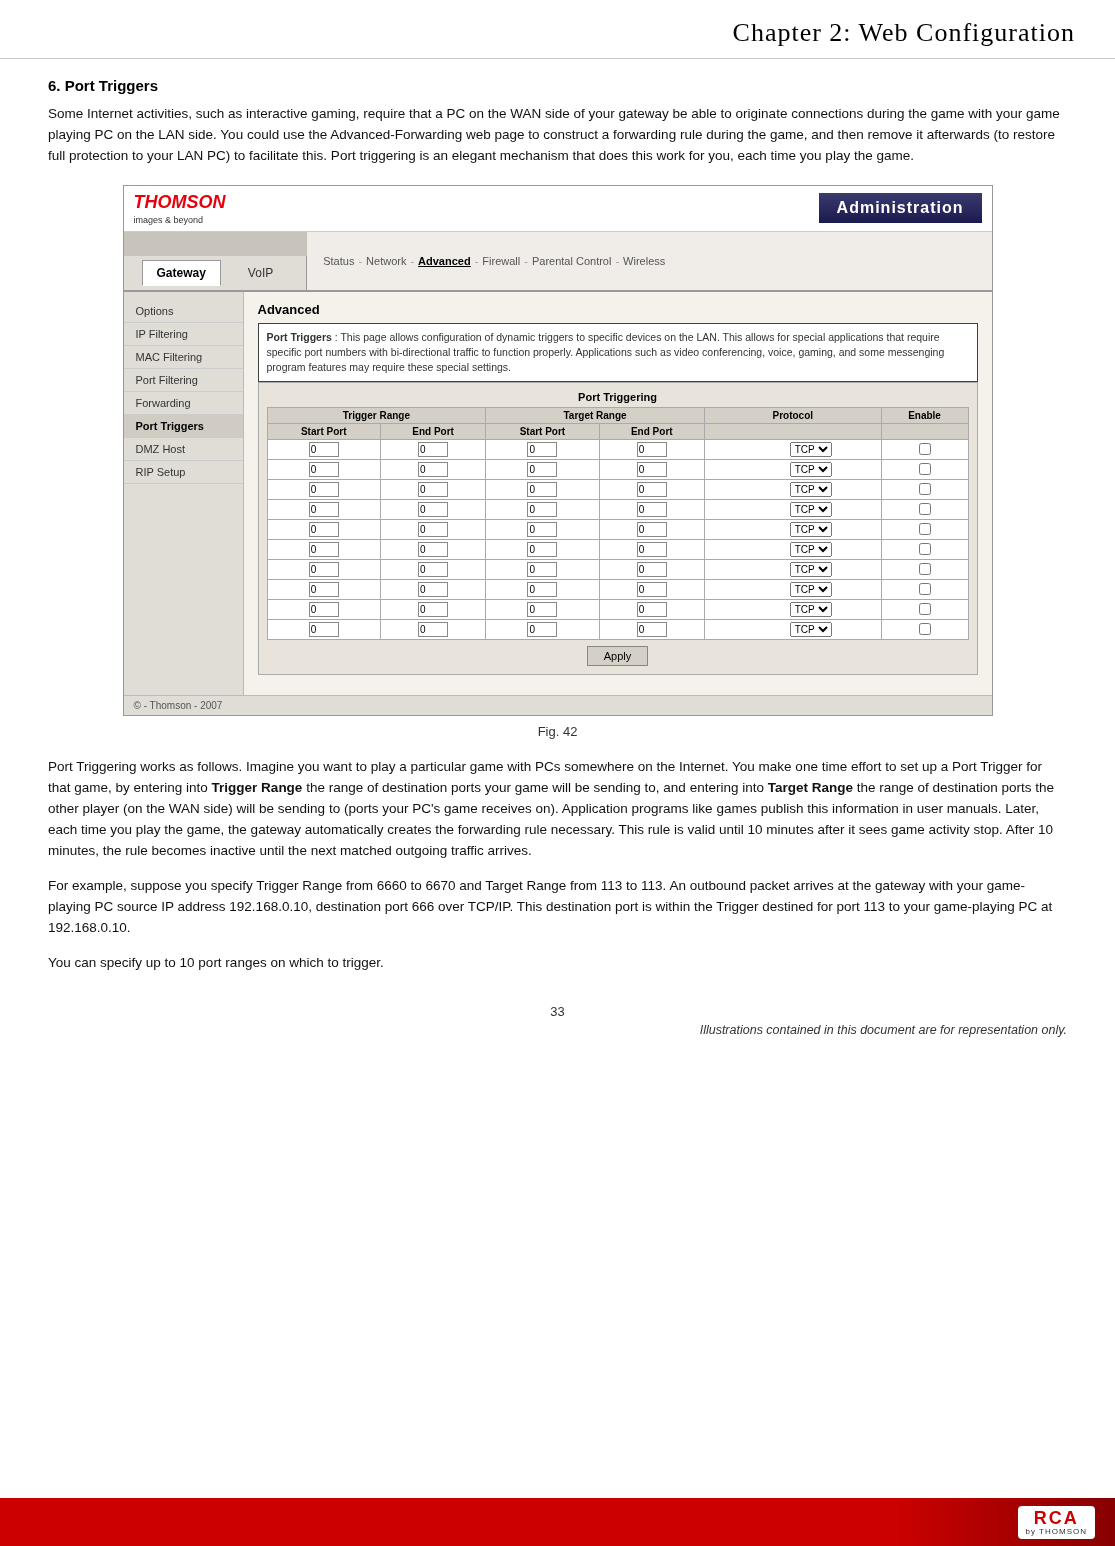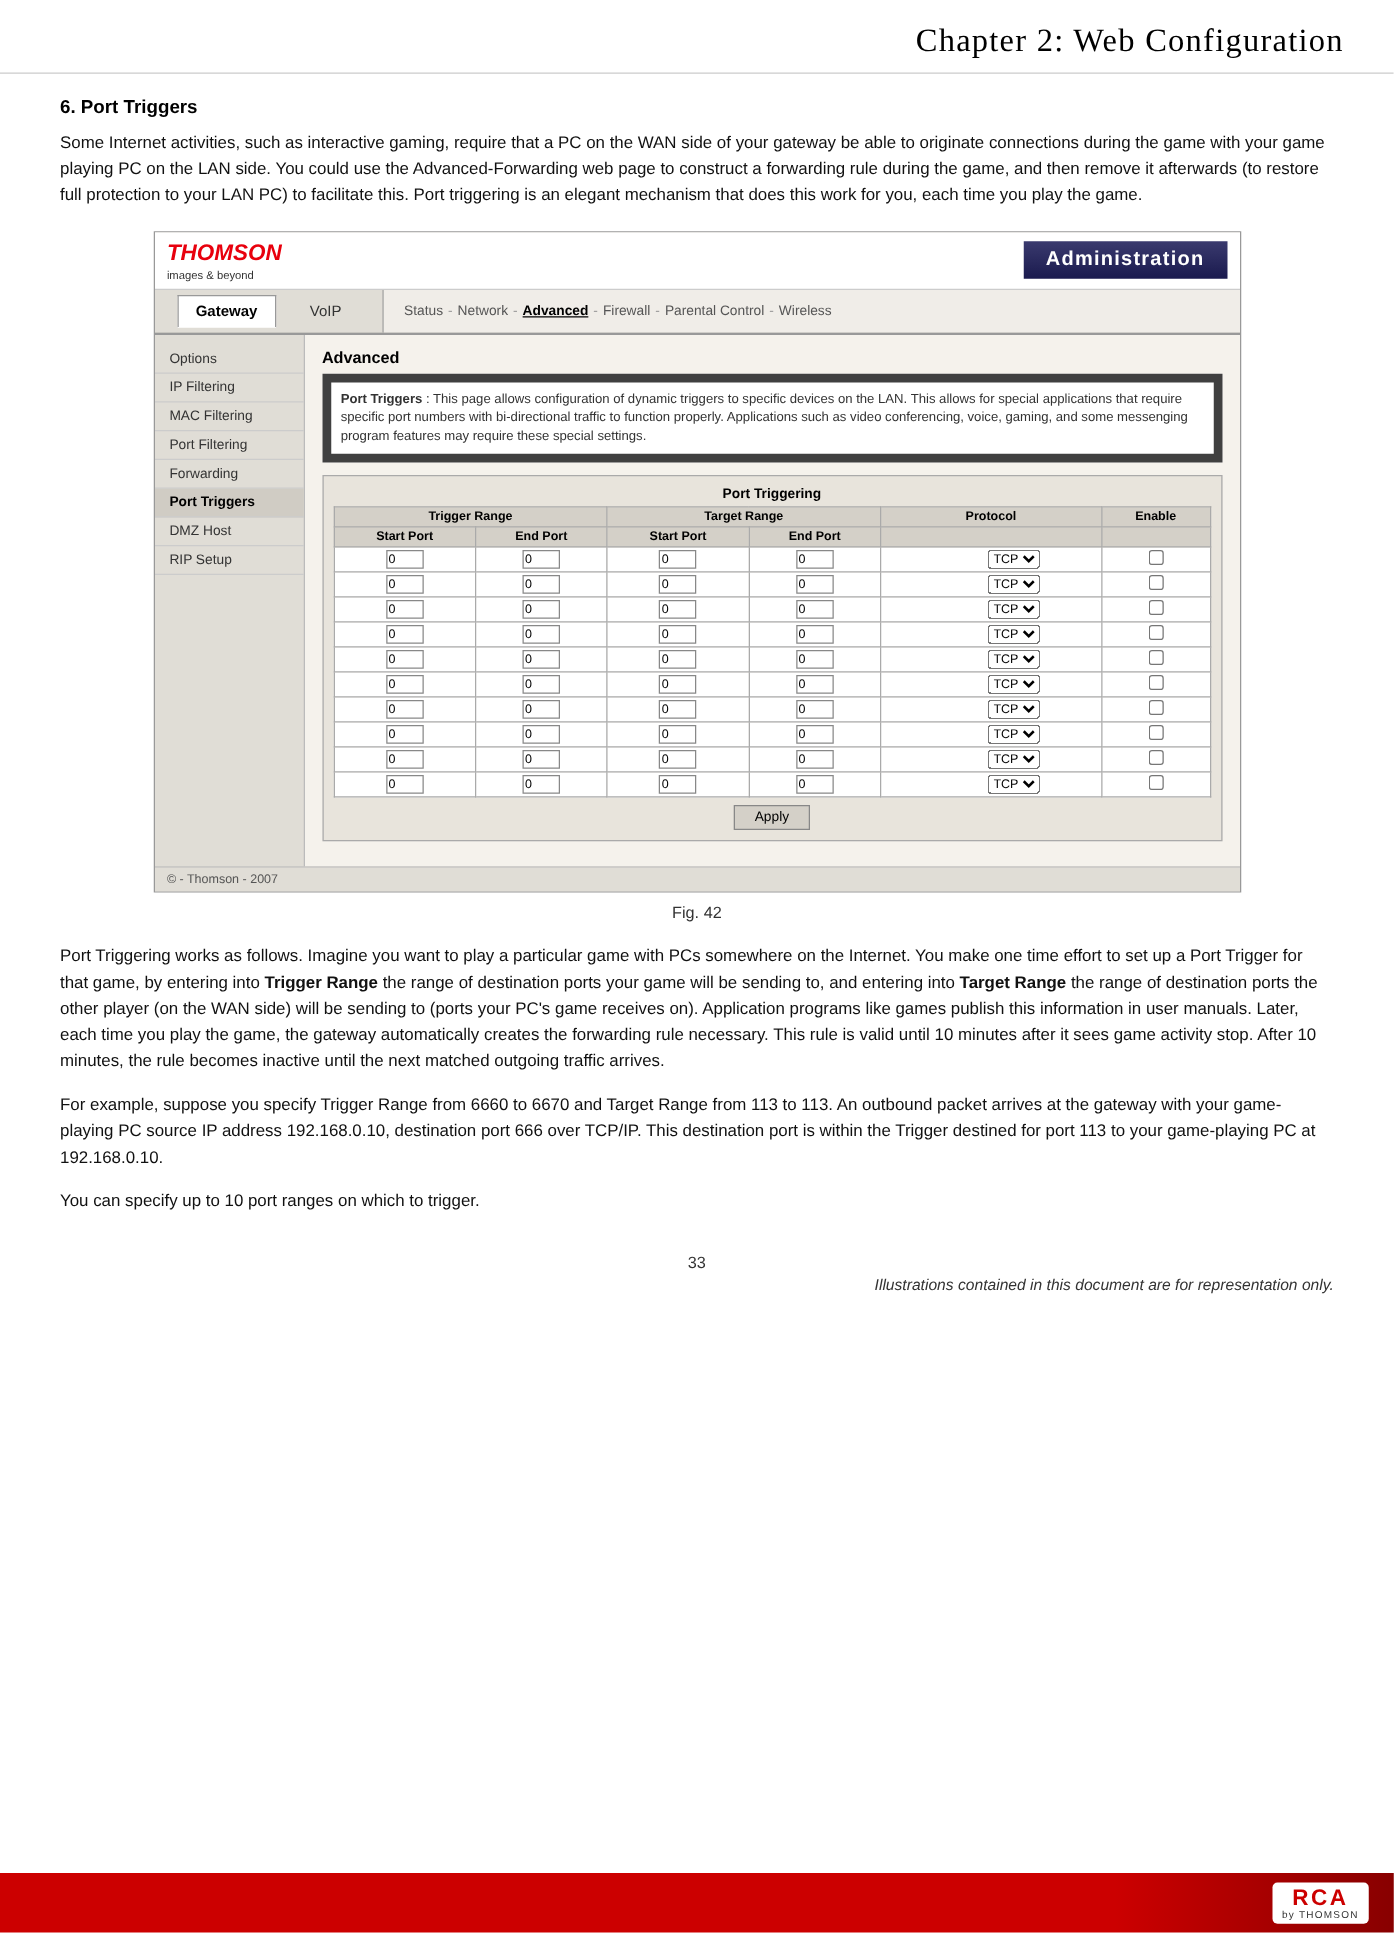--- a/index.html
+++ b/index.html
@@ -86,20 +86,21 @@
       border-bottom: 2px solid #999;
     }
 
     .admin-nav-left {
       background: #e0ddd6;
       padding: 4px 18px;
       border-right: 1px solid #999;
       display: flex;
       align-items: center;
       gap: 12px;
+      margin-top: 24px;
     }
 
     .nav-tab {
       padding: 5px 14px;
       font-size: 12px;
       cursor: pointer;
       color: #333;
       border: 1px solid transparent;
       background: transparent;
     }
@@ -169,22 +170,22 @@
       font-size: 13px;
       font-weight: bold;
       margin-bottom: 6px;
       color: #000;
     }
 
     .admin-desc {
       font-size: 10.5px;
       color: #333;
       line-height: 1.45;
-      margin-bottom: 10px;
-      border: 7px solid #404040;
+      margin-bottom: 0;
+      border: 1px solid #404040;
       background: #fff;
       padding: 6px 8px;
     }
     .admin-desc .desc-label {
       font-weight: bold;
     }
 
     
     .port-trigger-box {
       background: #e8e4dc;

